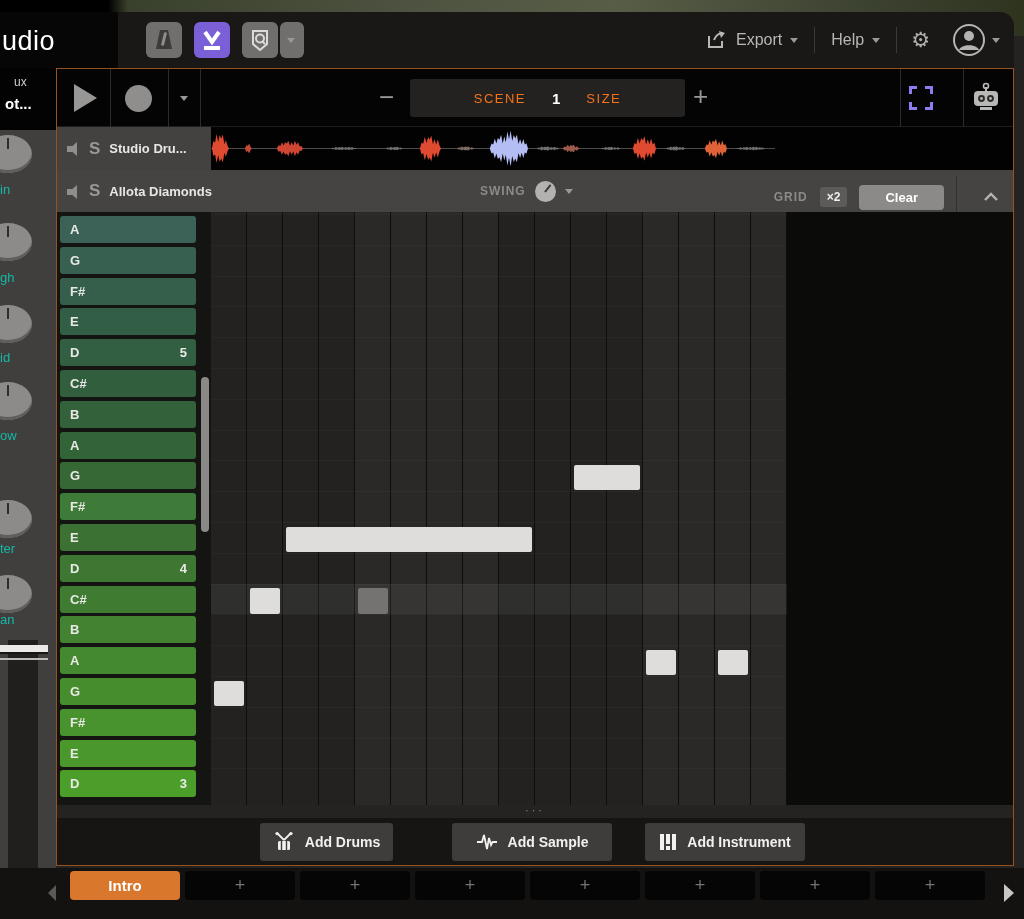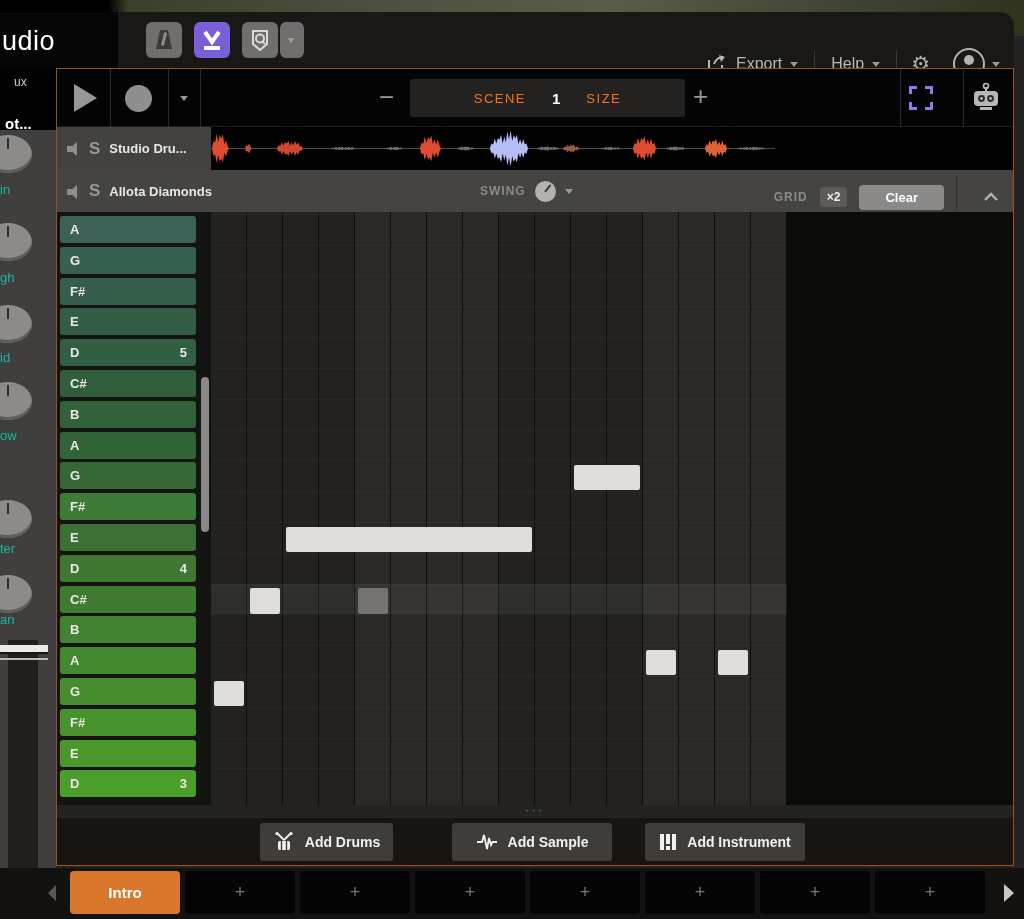--- a/index.html
+++ b/index.html
@@ -12,21 +12,21 @@
   #backdrop { left:0; top:0; width:1024px; height:36px;
     background:linear-gradient(90deg,#000 0,#000 108px,#39402b 128px,#4d5340 40%,#585d47 60%,#3c4230 85%,#2f341f 100%); }
 
   
   #topbar { left:0; top:12px; width:1014px; height:56px; background:#191817; border-radius:0 14px 0 0; }
   #logo-box { left:0; top:0; width:118px; height:56px; background:#060606; }
   #logo-text { left:2px; top:14px; color:#fff; font-size:27px; letter-spacing:.5px; }
   .toolbtn { top:10px; width:36px; height:36px; border-radius:6px; background:#716f6e; }
   .toolbtn.purple { background:#7a5fd6; }
   .toolbtn.small { width:24px; }
-  .tb-right { top:0; height:56px; display:flex; align-items:center; color:#b8b7b5; font-size:16px;margin-top:24px; }
+  .tb-right { top:0; height:56px; display:flex; align-items:center; color:#b8b7b5; font-size:16px; }
   .vsep { width:1px; height:26px; background:#3a3937; }
   .caret { width:0; height:0; border-left:5px solid transparent; border-right:5px solid transparent; border-top:6px solid #9a9998; display:inline-block; }
   .caret.sm { border-left-width:4px; border-right-width:4px; border-top-width:5px; }
 
   
   #frame { left:56px; top:68px; width:958px; height:798px; border:1px solid #98521d; background:#000; }
 
   
   #transport { left:0; top:0; width:956px; height:58px; background:#040404; border-bottom:1px solid #1e1d1c; }
   .tsep { top:0; width:1px; height:58px; background:#2c2b2a; }
@@ -77,31 +77,31 @@
 
   
   #handle { left:0; top:736px; width:956px; height:13px; background:#242321; color:#8a8a88; font-size:11px; letter-spacing:3px; text-align:center; line-height:10px; }
   #footer { left:0; top:749px; width:956px; height:47px; background:#161514; }
   .addbtn { position:absolute; top:5px; height:38px; background:#3e3d3b; border-radius:3px; color:#f2f1ef;
     font-size:14px; font-weight:bold; display:flex; align-items:center; justify-content:center; gap:10px; }
 
   
   #tabbar { left:0; top:868px; width:1024px; height:51px; background:#131210; }
   #tabs-row { position:absolute; left:70px; top:3px; display:flex; gap:5px; }
-  .tab { width:110px; height:43px; border-radius:4px; background:#050505; display:flex; align-items:center; justify-content:center; color:#757473; font-size:18px; }
+  .tab { width:110px; height:29px; border-radius:4px; background:#050505; display:flex; align-items:center; justify-content:center; color:#757473; font-size:18px; }
   .tab.active { background:#d9772c; color:#fff; font-size:15px; font-weight:bold; }
   .chev { width:0; height:0; border-top:8px solid transparent; border-bottom:8px solid transparent; }
   #chev-left { left:48px; top:17px; border-right:8px solid #5a5958; }
   #chev-right { left:1004px; top:16px; border-left:10px solid #c8c7c5; border-top-width:9px; border-bottom-width:9px; }
 
   
   #sidebar { left:0; top:68px; width:56px; height:800px; background:#413f3d; }
   #fxbox { left:0; top:0; width:56px; height:62px; background:#030303; }
   #fxbox .l1 { position:absolute; left:14px; top:7px; color:#cfcecc; font-size:12px; }
-  #fxbox .l2 { position:absolute; left:5px; top:27px; color:#fff; font-size:15px; font-weight:bold;margin-top:20px; }
+  #fxbox .l2 { position:absolute; left:5px; top:27px; color:#fff; font-size:15px; font-weight:bold; }
   .knob { position:absolute; left:-16px; width:48px; height:38px; border-radius:50%; background:#8c8b89; box-shadow:inset 0 -3px 0 #5f5e5c; }
   .knob:after { content:""; position:absolute; left:23px; top:3px; width:2px; height:11px; background:#2e2d2b; }
   .knoblabel { position:absolute; left:0px; color:#14b8a6; font-size:13px; }
   #fader-track { left:8px; top:572px; width:30px; height:228px; background:#201f1d; }
   #fader-cap { left:0; top:577px; width:48px; height:9px; background:#eceae8; border-bottom:2px solid #161514; }
   #fader-line { left:0; top:590px; width:48px; height:2px; background:#bcbab8; }
 </style>
 </head>
 <body>
 

